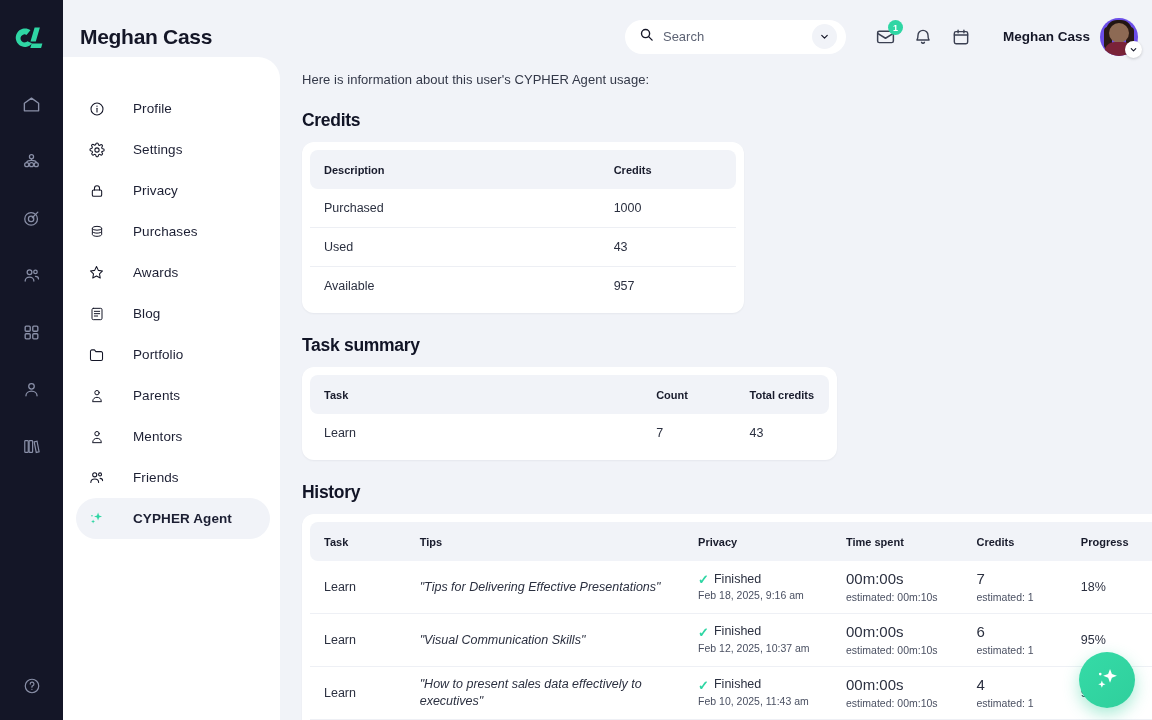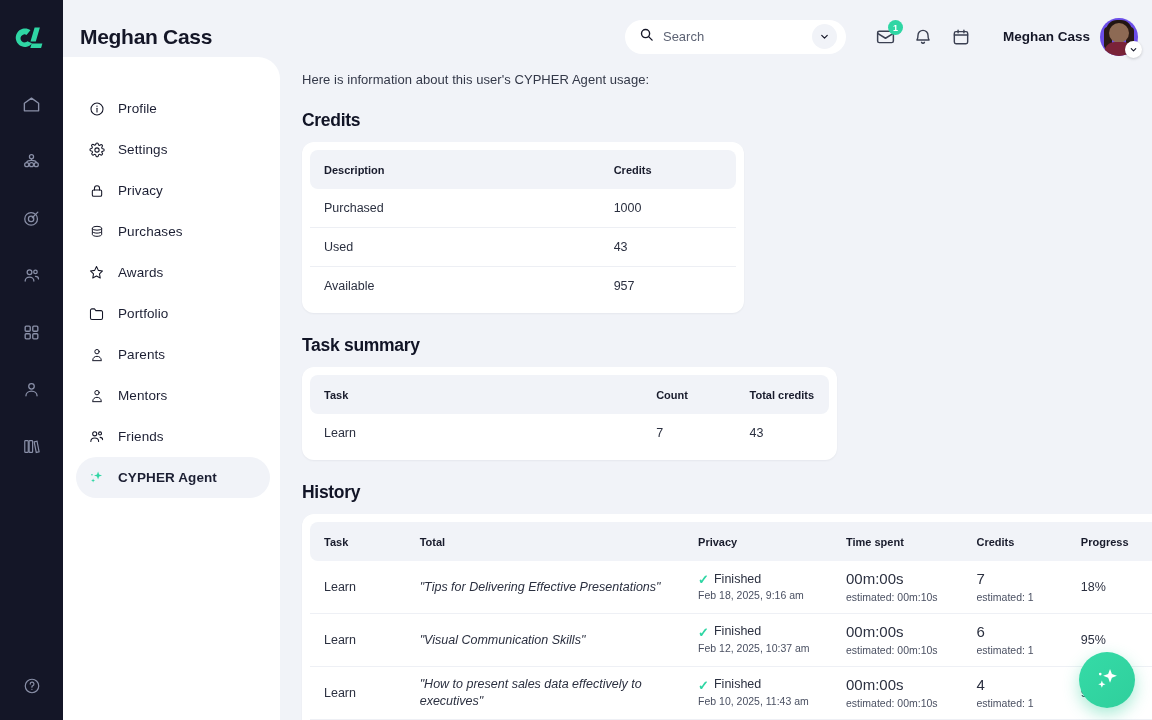--- a/index.html
+++ b/index.html
@@ -34,21 +34,21 @@
   .panel-wrap { position: relative; width: 1089px; height: 720px; }
   .subnav {
     position: absolute; left: 0; top: 57px;
     width: 217px; height: 663px;
     background: #ffffff;
     border-top-right-radius: 22px;
     z-index: 2;
   }
   .subnav-list { padding-top: 31px; }
   .nav-item {
-    display: flex; align-items: center; gap: 13px;
+    display: flex; align-items: center; gap: 28px;
     height: 41px; margin: 0 10px 0 13px; padding-left: 12px;
     border-radius: 21px;
     cursor: pointer;
     color: #1c1f33;
   }
   .nav-item .nav-ico { width: 17px; height: 17px; display: flex; align-items: center; justify-content: center; flex: 0 0 17px; }
   .nav-item .nav-label { font-size: 13.5px; letter-spacing: .1px; }
   .nav-item.active { background: #f1f3f8; }
   .nav-item.active .nav-label { font-weight: 700; }
 
@@ -342,20 +342,29 @@
 
         <div class="nav-item">
           <span class="nav-ico">
             <svg width="17" height="17" viewBox="0 0 24 24" fill="none" stroke="#141627" stroke-width="1.5" stroke-linejoin="round">
                 <path d="M12 3.6l2.6 5.4 5.9.8-4.3 4.1 1.1 5.9L12 17l-5.3 2.8 1.1-5.9L3.5 9.8l5.9-.8z"></path>
               </svg>
           </span>
           <span class="nav-label">Awards</span>
         </div>
 
+        <div class="nav-item">
+          <span class="nav-ico">
+            <svg width="16" height="16" viewBox="0 0 24 24" fill="none" stroke="#141627" stroke-width="1.5" stroke-linecap="round">
+                <rect x="4.5" y="3.5" width="15" height="17" rx="2"></rect>
+                <path d="M8 8h8M8 11.5h8M8 15h5"></path>
+              </svg>
+          </span>
+          <span class="nav-label">Blog</span>
+        </div>
 
         <div class="nav-item">
           <span class="nav-ico">
             <svg width="17" height="17" viewBox="0 0 24 24" fill="none" stroke="#141627" stroke-width="1.5" stroke-linejoin="round">
                 <path d="M3.5 7.5a2 2 0 0 1 2-2h3.6l2 2.4h7.4a2 2 0 0 1 2 2v8.6a2 2 0 0 1-2 2h-13a2 2 0 0 1-2-2z"></path>
               </svg>
           </span>
           <span class="nav-label">Portfolio</span>
         </div>
 
@@ -456,21 +465,21 @@
           </tbody>
         </table>
       </div>
 
       <div class="section-title">History</div>
       <div class="card card-history">
         <table class="t">
           <thead>
             <tr>
               <th style="width:11%">Task</th>
-              <th style="width:32%">Total</th>
+              <th style="width:32%">Tips</th>
               <th style="width:17%">Privacy</th>
               <th style="width:15%">Time spent</th>
               <th style="width:12%">Credits</th>
               <th>Progress</th>
             </tr>
           </thead>
           <tbody>
 
             <tr>
               <td>Learn</td>

